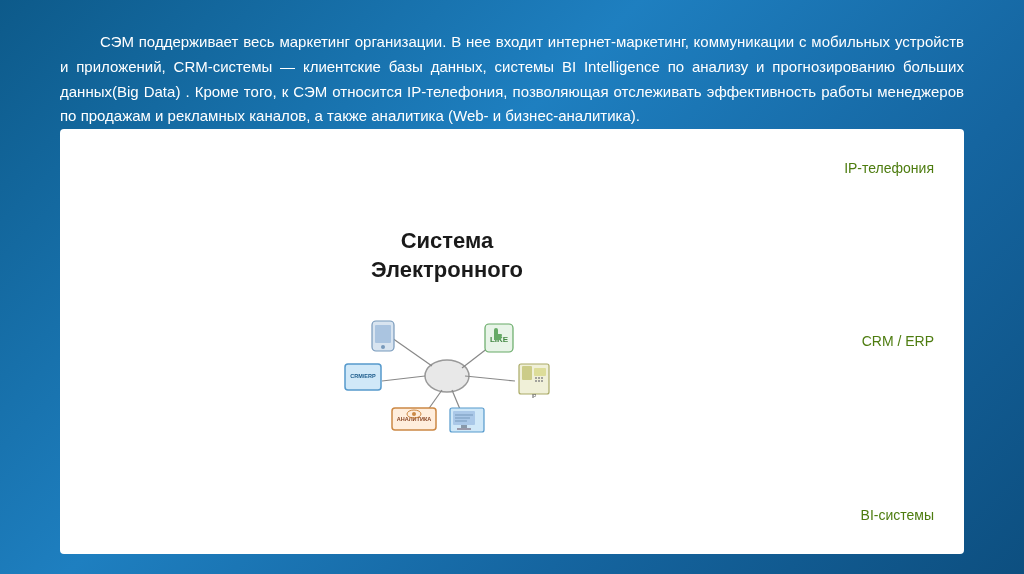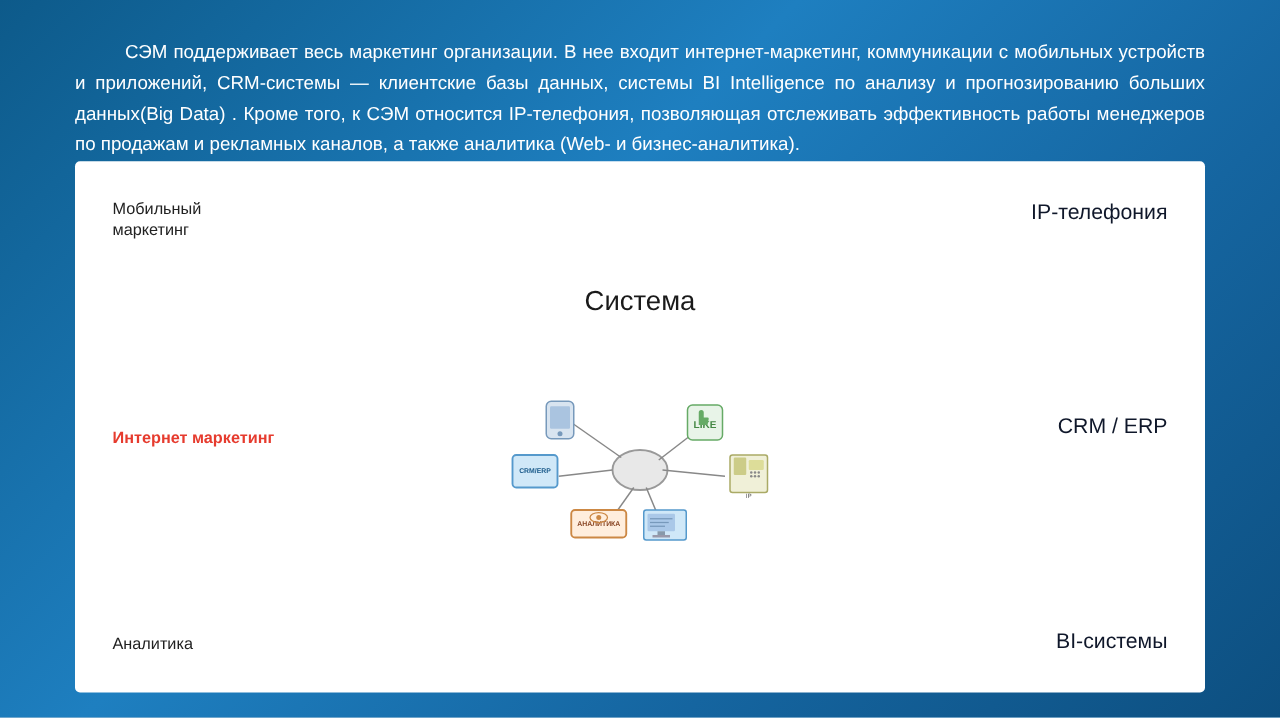--- a/index.html
+++ b/index.html
@@ -83,21 +83,21 @@
       flex: 1;
       display: flex;
       flex-direction: column;
       align-items: center;
       justify-content: center;
       position: relative;
     }
 
     .center-title {
       font-size: 22px;
-      font-weight: normal;
+      font-weight: bold;
       color: #1a1a1a;
       text-align: center;
       line-height: 1.3;
       margin-bottom: 12px;
     }
 
     
     .diagram-illustration {
       width: 320px;
       height: 160px;
@@ -109,22 +109,22 @@
       flex-direction: column;
       justify-content: space-between;
       width: 130px;
       min-width: 130px;
       height: 100%;
       padding: 10px 0;
       text-align: right;
     }
 
     .diagram-right-item {
-      font-size: 17px;
-      color: #0f172a;
+      font-size: 14px;
+      color: #4d7c0f;
       line-height: 1.3;
       text-align: right;
     }
   </style>
 </head>
 <body>
 
 <svg class="circuit-svg" viewBox="0 0 1024 574" xmlns="http://www.w3.org/2000/svg">
 
   <g stroke="#00ccff" stroke-width="1.5" fill="none">
@@ -166,30 +166,25 @@
 </svg>
 
 <div class="bg"></div>
 
 <div class="content-wrapper">
 
   <p class="text-block">СЭМ поддерживает весь маркетинг организации. В нее входит интернет-маркетинг, коммуникации с мобильных устройств и приложений, CRM-системы — клиентские базы данных, системы BI Intelligence по анализу и прогнозированию больших данных(Big Data) . Кроме того, к СЭМ относится IP-телефония, позволяющая отслеживать эффективность работы менеджеров по продажам и рекламных каналов, а также аналитика (Web- и бизнес-аналитика).</p>
 
   <div class="diagram-container">
 
-    <div class="diagram-left">
-      <div class="diagram-left-item">Мобильный маркетинг</div>
-      <div class="diagram-left-item red">Интернет маркетинг</div>
-      <div class="diagram-left-item">Аналитика</div>
-    </div>
 
     <div class="diagram-center">
       <div class="center-title">
         <span>Система</span><br>
-        <br>
+        <span>Электронного</span><br>
       </div>
 
       <svg class="diagram-illustration" viewBox="0 0 320 160" xmlns="http://www.w3.org/2000/svg">
 
         <ellipse cx="160" cy="80" rx="22" ry="16" fill="#e8e8e8" stroke="#999" stroke-width="1.5"></ellipse>
 
         <line x1="138" y1="80" x2="95" y2="85" stroke="#888" stroke-width="1.2"></line>
         <line x1="145" y1="70" x2="105" y2="42" stroke="#888" stroke-width="1.2"></line>
         <line x1="175" y1="72" x2="210" y2="45" stroke="#888" stroke-width="1.2"></line>
         <line x1="178" y1="80" x2="228" y2="85" stroke="#888" stroke-width="1.2"></line>

